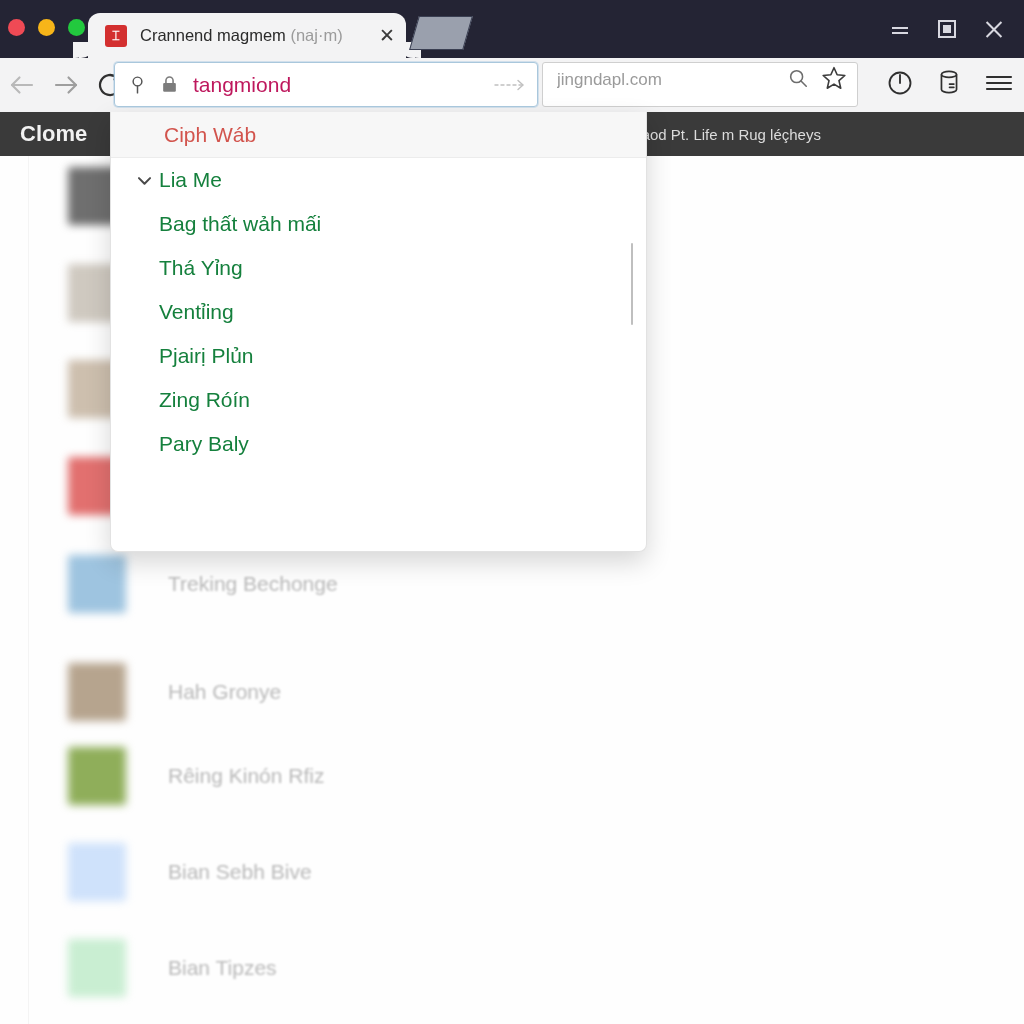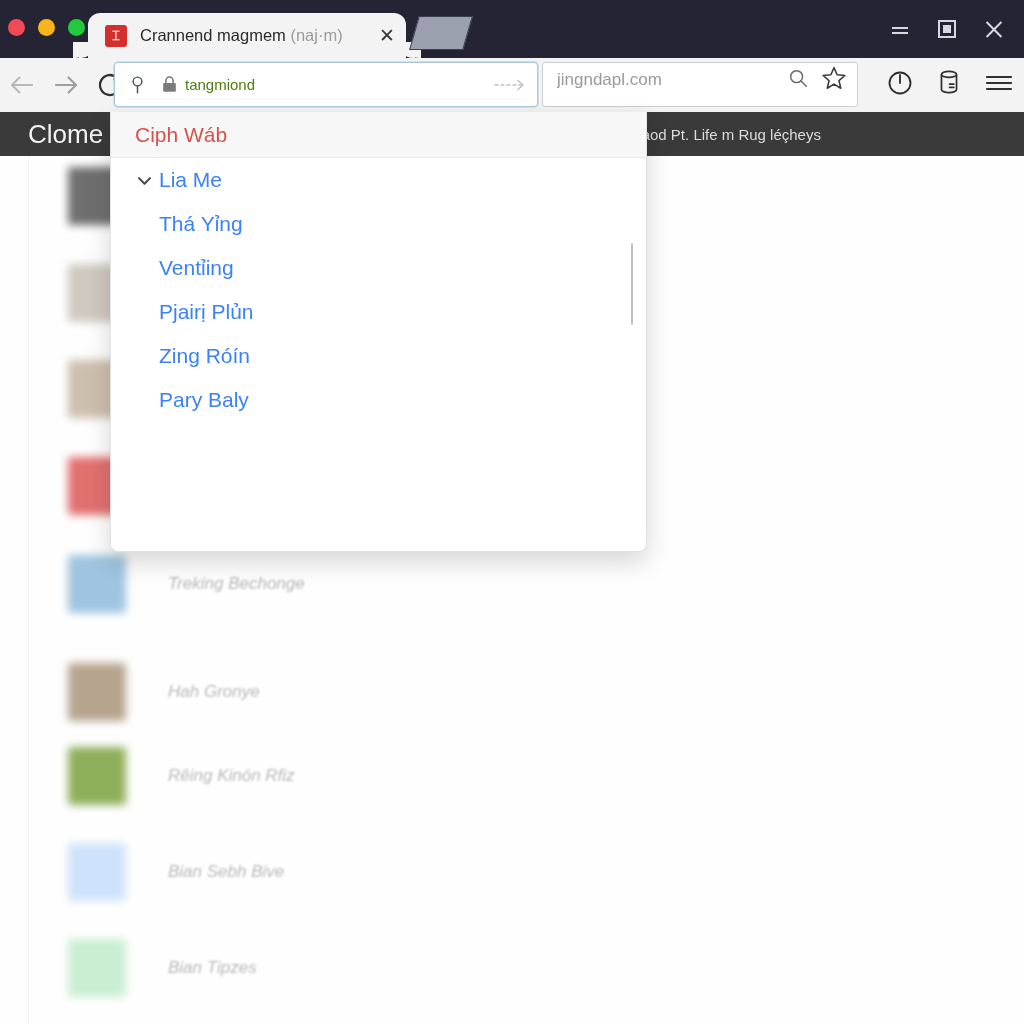--- a/index.html
+++ b/index.html
@@ -109,21 +109,21 @@
     background: #fff;
     border: 1px solid #a9c7dc;
     border-radius: 4px;
     display: flex; align-items: center;
     padding: 0 10px 0 12px;
     box-shadow: 0 0 0 1px rgba(150,190,220,.35);
     z-index: 6;
   }
   .omni-icon { flex: 0 0 auto; display: flex; align-items: center; }
   #omnibox .url-text {
-    margin-left: 6px; font-size: 15px; color: #4d7c0f;
+    margin-left: 14px; font-size: 21px; color: #be185d;
     white-space: nowrap; overflow: hidden;
   }
   .omni-trailing { margin-left: auto; display: flex; align-items: center; opacity:.55; }
 
   #search-box {
     position: absolute; left: 542px; top: 62px;
     width: 316px; height: 45px;
     background: #fff;
     border: 1px solid #cfcfcf;
     border-radius: 3px;
@@ -140,21 +140,21 @@
     display: flex; align-items: center; gap: 22px;
   }
 
   
   #site-header {
     position: absolute; left: 0; top: 112px; width: 1024px; height: 44px;
     background: #3a3a3a; color: #f2f2f2;
     display: flex; align-items: center;
   }
   #site-header .brand {
-    margin-left: 28px; font-size: 26px; font-weight: normal; white-space: nowrap;
+    margin-left: 20px; font-size: 22px; font-weight: bold; white-space: nowrap;
   }
   #site-header .header-links {
     position: absolute; left: 630px; font-size: 15px; color: #dcdcdc;
     white-space: nowrap;
   }
 
   
   #page-content {
     position: absolute; left: 0; top: 156px; width: 1024px; height: 868px;
     background: #fefefe; overflow: hidden;
@@ -165,43 +165,43 @@
   }
   .content-row {
     position: absolute; left: 68px; display: flex; align-items: center;
     height: 60px;
   }
   .row-thumb {
     width: 58px; height: 58px; border-radius: 3px; flex: 0 0 auto;
     filter: blur(4.5px);
   }
   .row-label {
-    margin-left: 42px; font-size: 17px; color: #b9b9b9;
-    white-space: nowrap; filter: blur(0.9px); font-style: italic;
+    margin-left: 42px; font-size: 21px; color: #b9b9b9;
+    white-space: nowrap; filter: blur(0.9px);
   }
 
   
   #autocomplete-dropdown {
     position: absolute; left: 110px; top: 112px;
     width: 537px; height: 440px;
     background: #ffffff;
     border: 1px solid #e2e2e2;
     border-top: none;
     border-radius: 0 0 8px 8px;
     box-shadow: 0 10px 26px rgba(0,0,0,.16);
     z-index: 5; overflow: hidden;
   }
   .suggest-row {
     height: 44px; display: flex; align-items: center;
-    padding-left: 24px; font-size: 21px; color: #3b82f6;
+    padding-left: 24px; font-size: 21px; color: #15803d;
     white-space: nowrap;
   }
   .suggest-row.first {
     height: 46px; background: #f7f7f7; color: #d2544d;
-    border-bottom: 1px solid #ececec; padding-left: 24px;
+    border-bottom: 1px solid #ececec; padding-left: 53px;
   }
   .suggest-row .chevron {
     position: absolute; left: 24px; display: flex; align-items: center;
     color: #555;
   }
   .suggest-row.has-chevron { position: relative; padding-left: 48px; }
   .suggest-row.indent { padding-left: 48px; }
   #dropdown-scrollbar {
     position: absolute; left: 631px; top: 243px;
     width: 2px; height: 82px; background: #bfbfbf; border-radius: 2px;
@@ -376,20 +376,23 @@
       </div>
       <div class="suggest-row has-chevron">
         <span class="chevron">
           <svg width="19" height="19" viewBox="0 0 24 24" fill="none" stroke="#4a4a4a" stroke-width="2.6" stroke-linecap="round" stroke-linejoin="round">
             <polyline points="5,9 12,16 19,9"></polyline>
           </svg>
         </span>
         <span>Lia Me</span>
       </div>
       <div class="suggest-row indent">
+        <span>Bag thất wảh mấi</span>
+      </div>
+      <div class="suggest-row indent">
         <span>Thá Yỉng</span>
       </div>
       <div class="suggest-row indent">
         <span>Ventỉing</span>
       </div>
       <div class="suggest-row indent">
         <span>Pjairị Plủn</span>
       </div>
       <div class="suggest-row indent">
         <span>Zing Róín</span>

